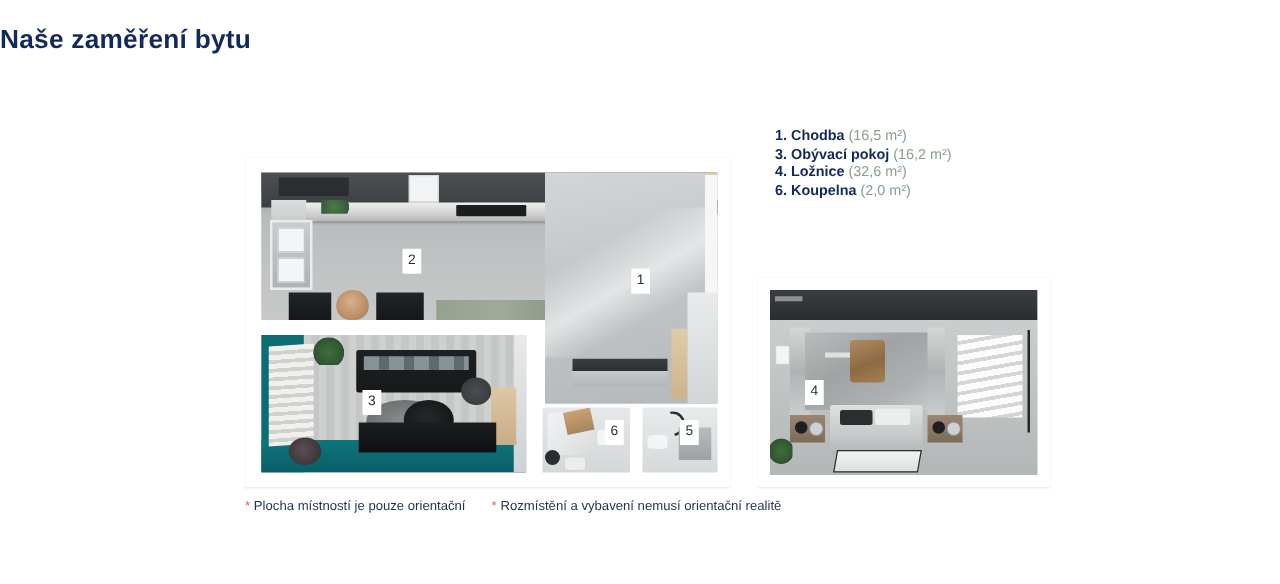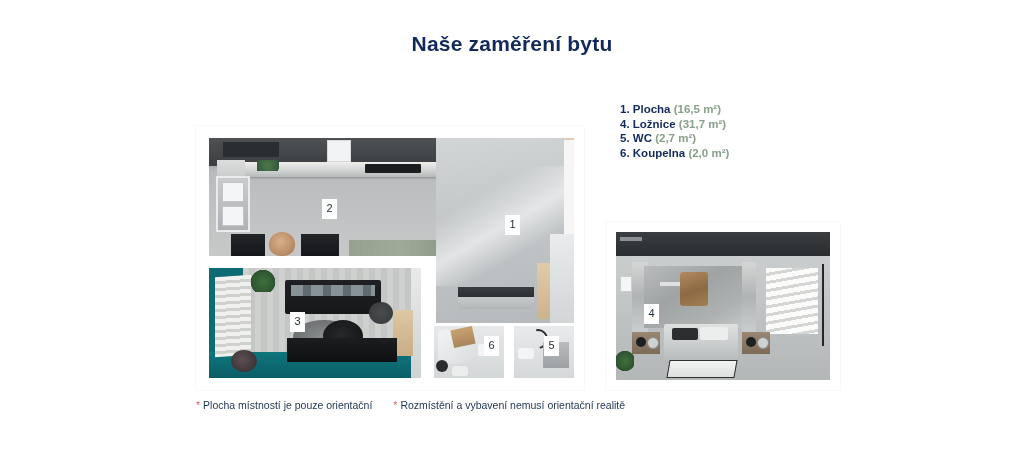--- a/index.html
+++ b/index.html
@@ -14,26 +14,25 @@
     font-family: "Liberation Sans", sans-serif;
     overflow: hidden;
   }
 
   
   .page-title {
     position: absolute;
     left: 0;
     top: 20px;
     width: 1024px;
-    text-align: center;
+    text-align: left;
     font-size: 21px;
     font-weight: bold;
     color: #12295c;
     letter-spacing: 0.2px;
-    margin-top: 12px;
   }
 
   
   .legend {
     position: absolute;
     left: 620px;
     top: 102px;
     width: 265px;
   }
   .legend-heading {
@@ -51,21 +50,21 @@
   }
   .legend-item {
     font-size: 11.5px;
     line-height: 14.6px;
     color: #12295c;
     font-weight: bold;
     white-space: nowrap;
   }
   .legend-item .area {
     color: #88a08a;
-    font-weight: bold;
+    font-weight: normal;
   }
 
   
   .floorplan {
     position: absolute;
     left: 196px;
     top: 126px;
     width: 644px;
     height: 264px;
   }
@@ -431,32 +430,32 @@
 </style>
 </head>
 <body>
 
 <div class="page-title">Naše zaměření bytu</div>
 
 <div class="legend">
   <ul class="legend-list">
     <li class="legend-item">
       <span>1.</span>
-      <span>Plocha</span>
+      <span>Chodba</span>
       <span class="area">(16,5 m²)</span>
+    </li>
+    <li class="legend-item">
+      <span>3.</span>
+      <span>Obývací pokoj</span>
+      <span class="area">(16,2 m²)</span>
     </li>
     <li class="legend-item">
       <span>4.</span>
       <span>Ložnice</span>
-      <span class="area">(31,7 m²)</span>
-    </li>
-    <li class="legend-item">
-      <span>5.</span>
-      <span>WC</span>
-      <span class="area">(2,7 m²)</span>
+      <span class="area">(32,6 m²)</span>
     </li>
     <li class="legend-item">
       <span>6.</span>
       <span>Koupelna</span>
       <span class="area">(2,0 m²)</span>
     </li>
   </ul>
 </div>
 
 <div class="floorplan">

